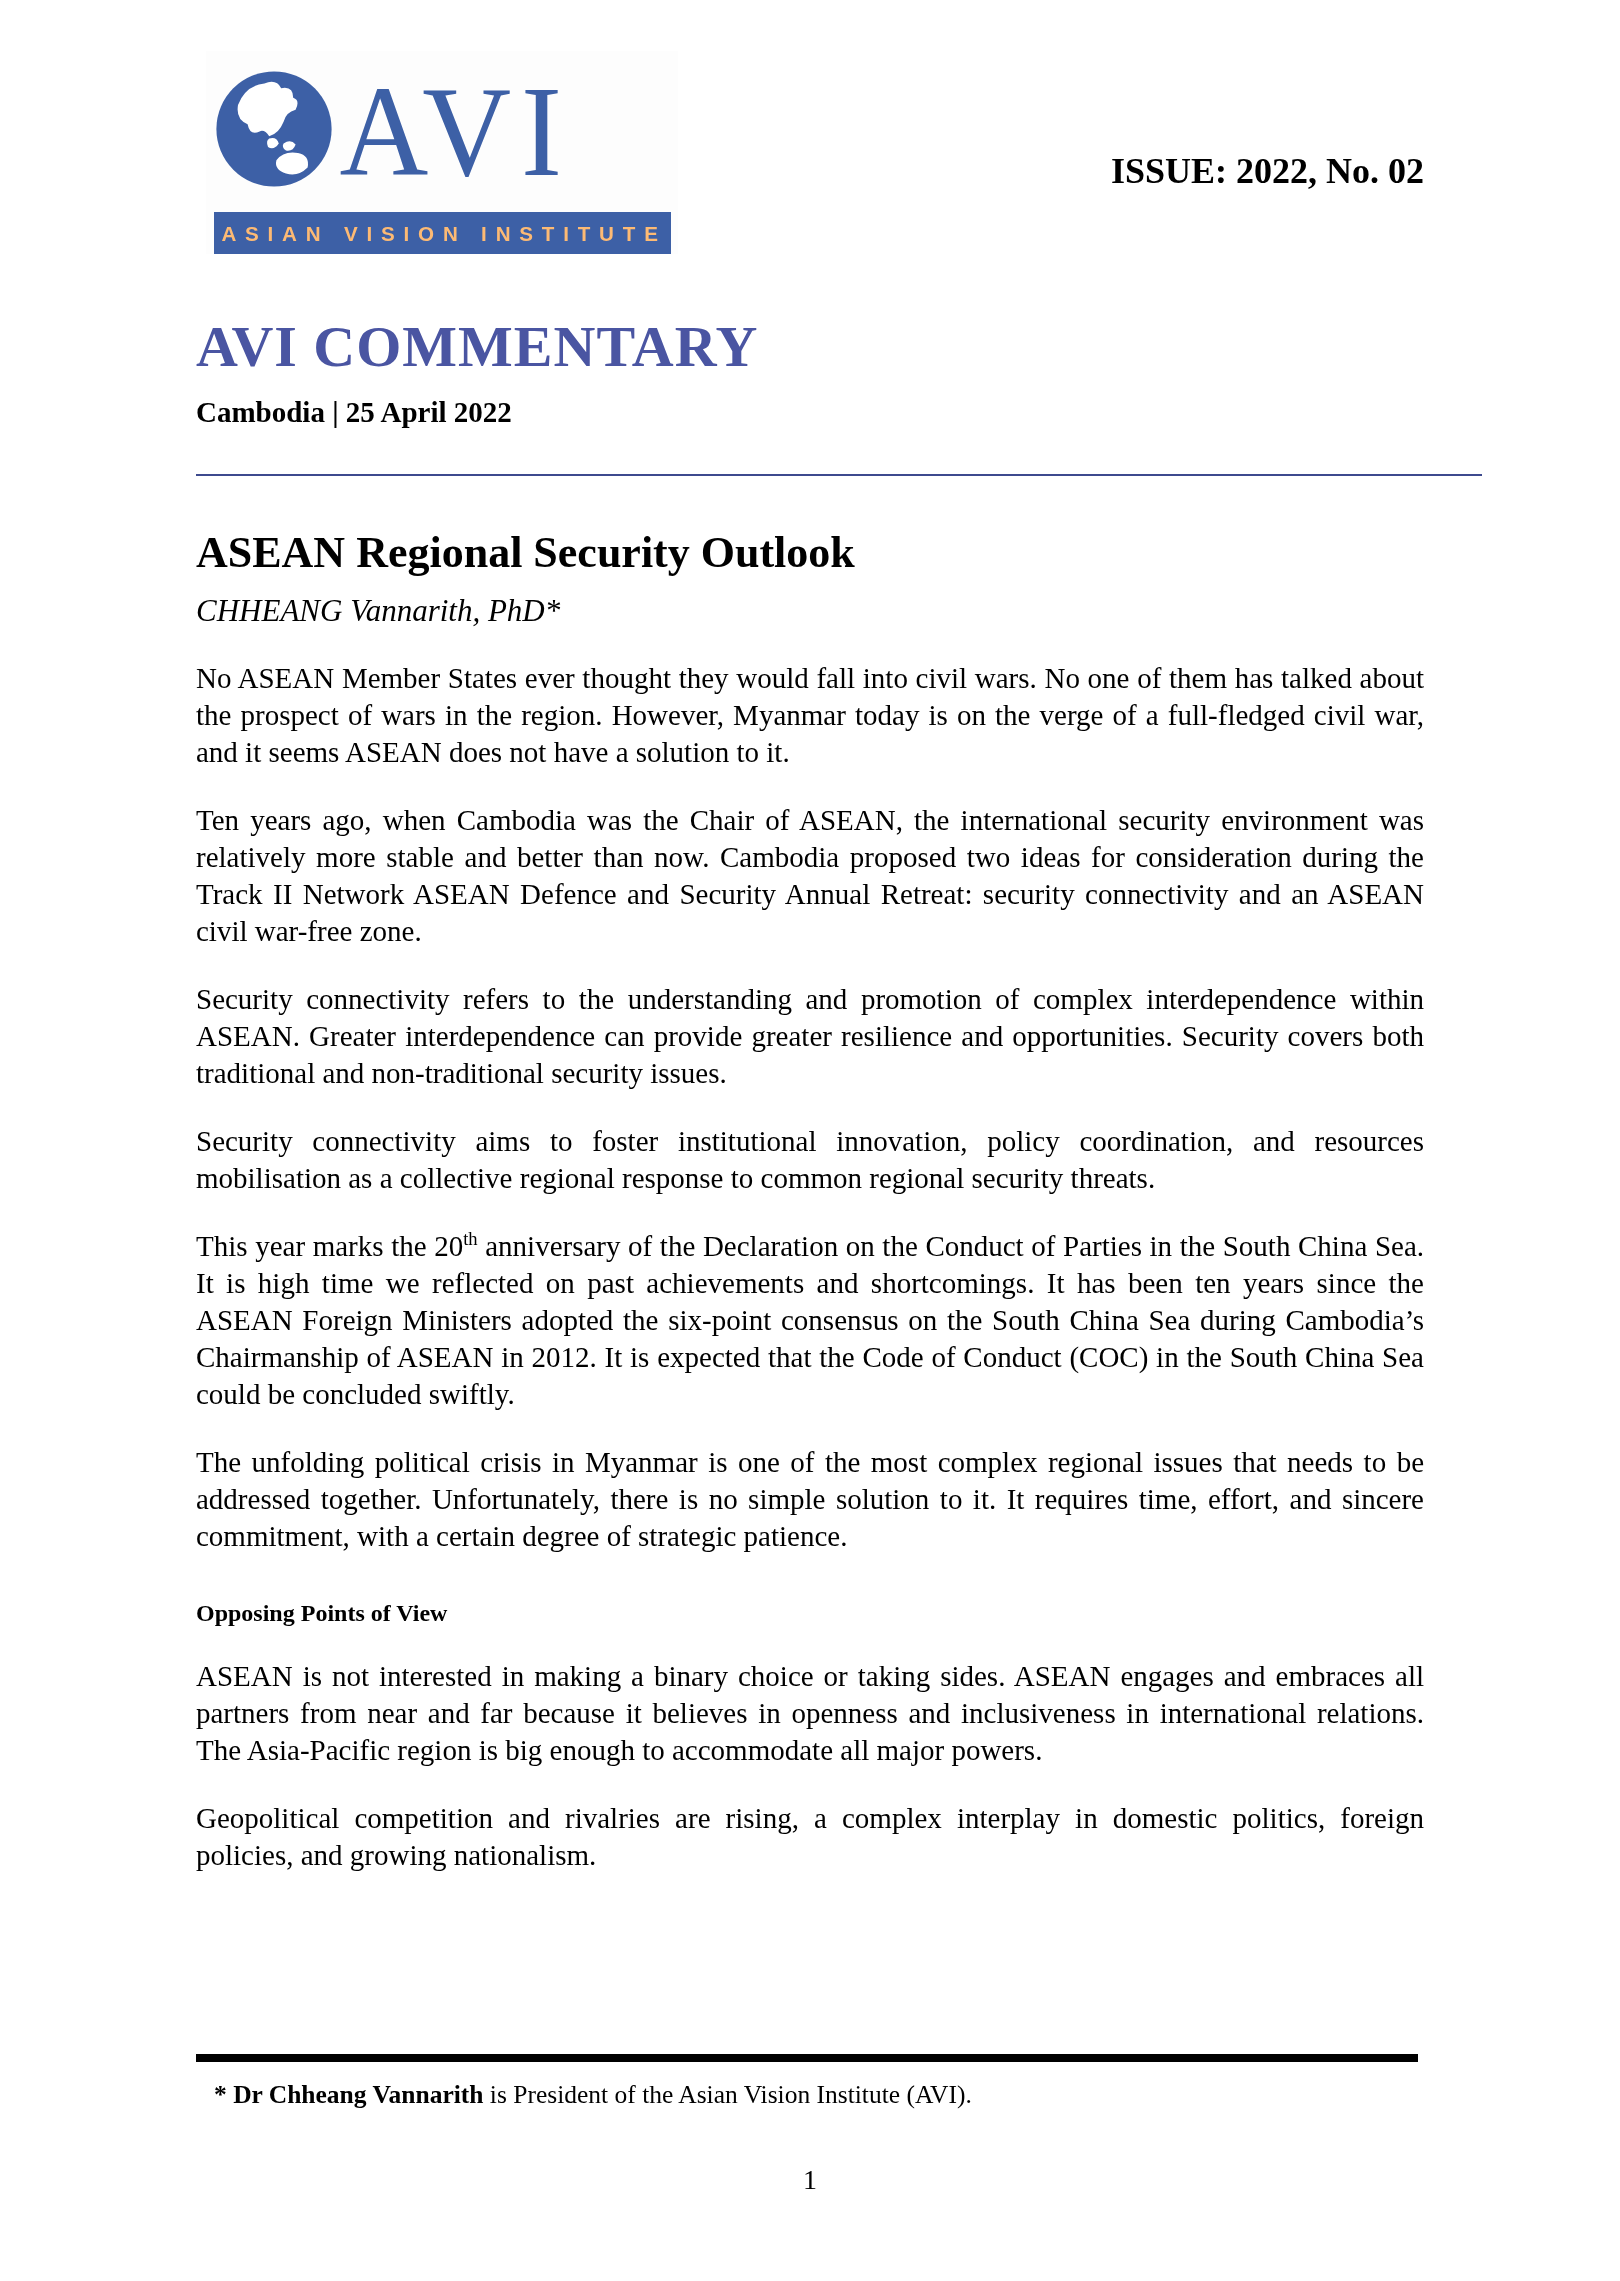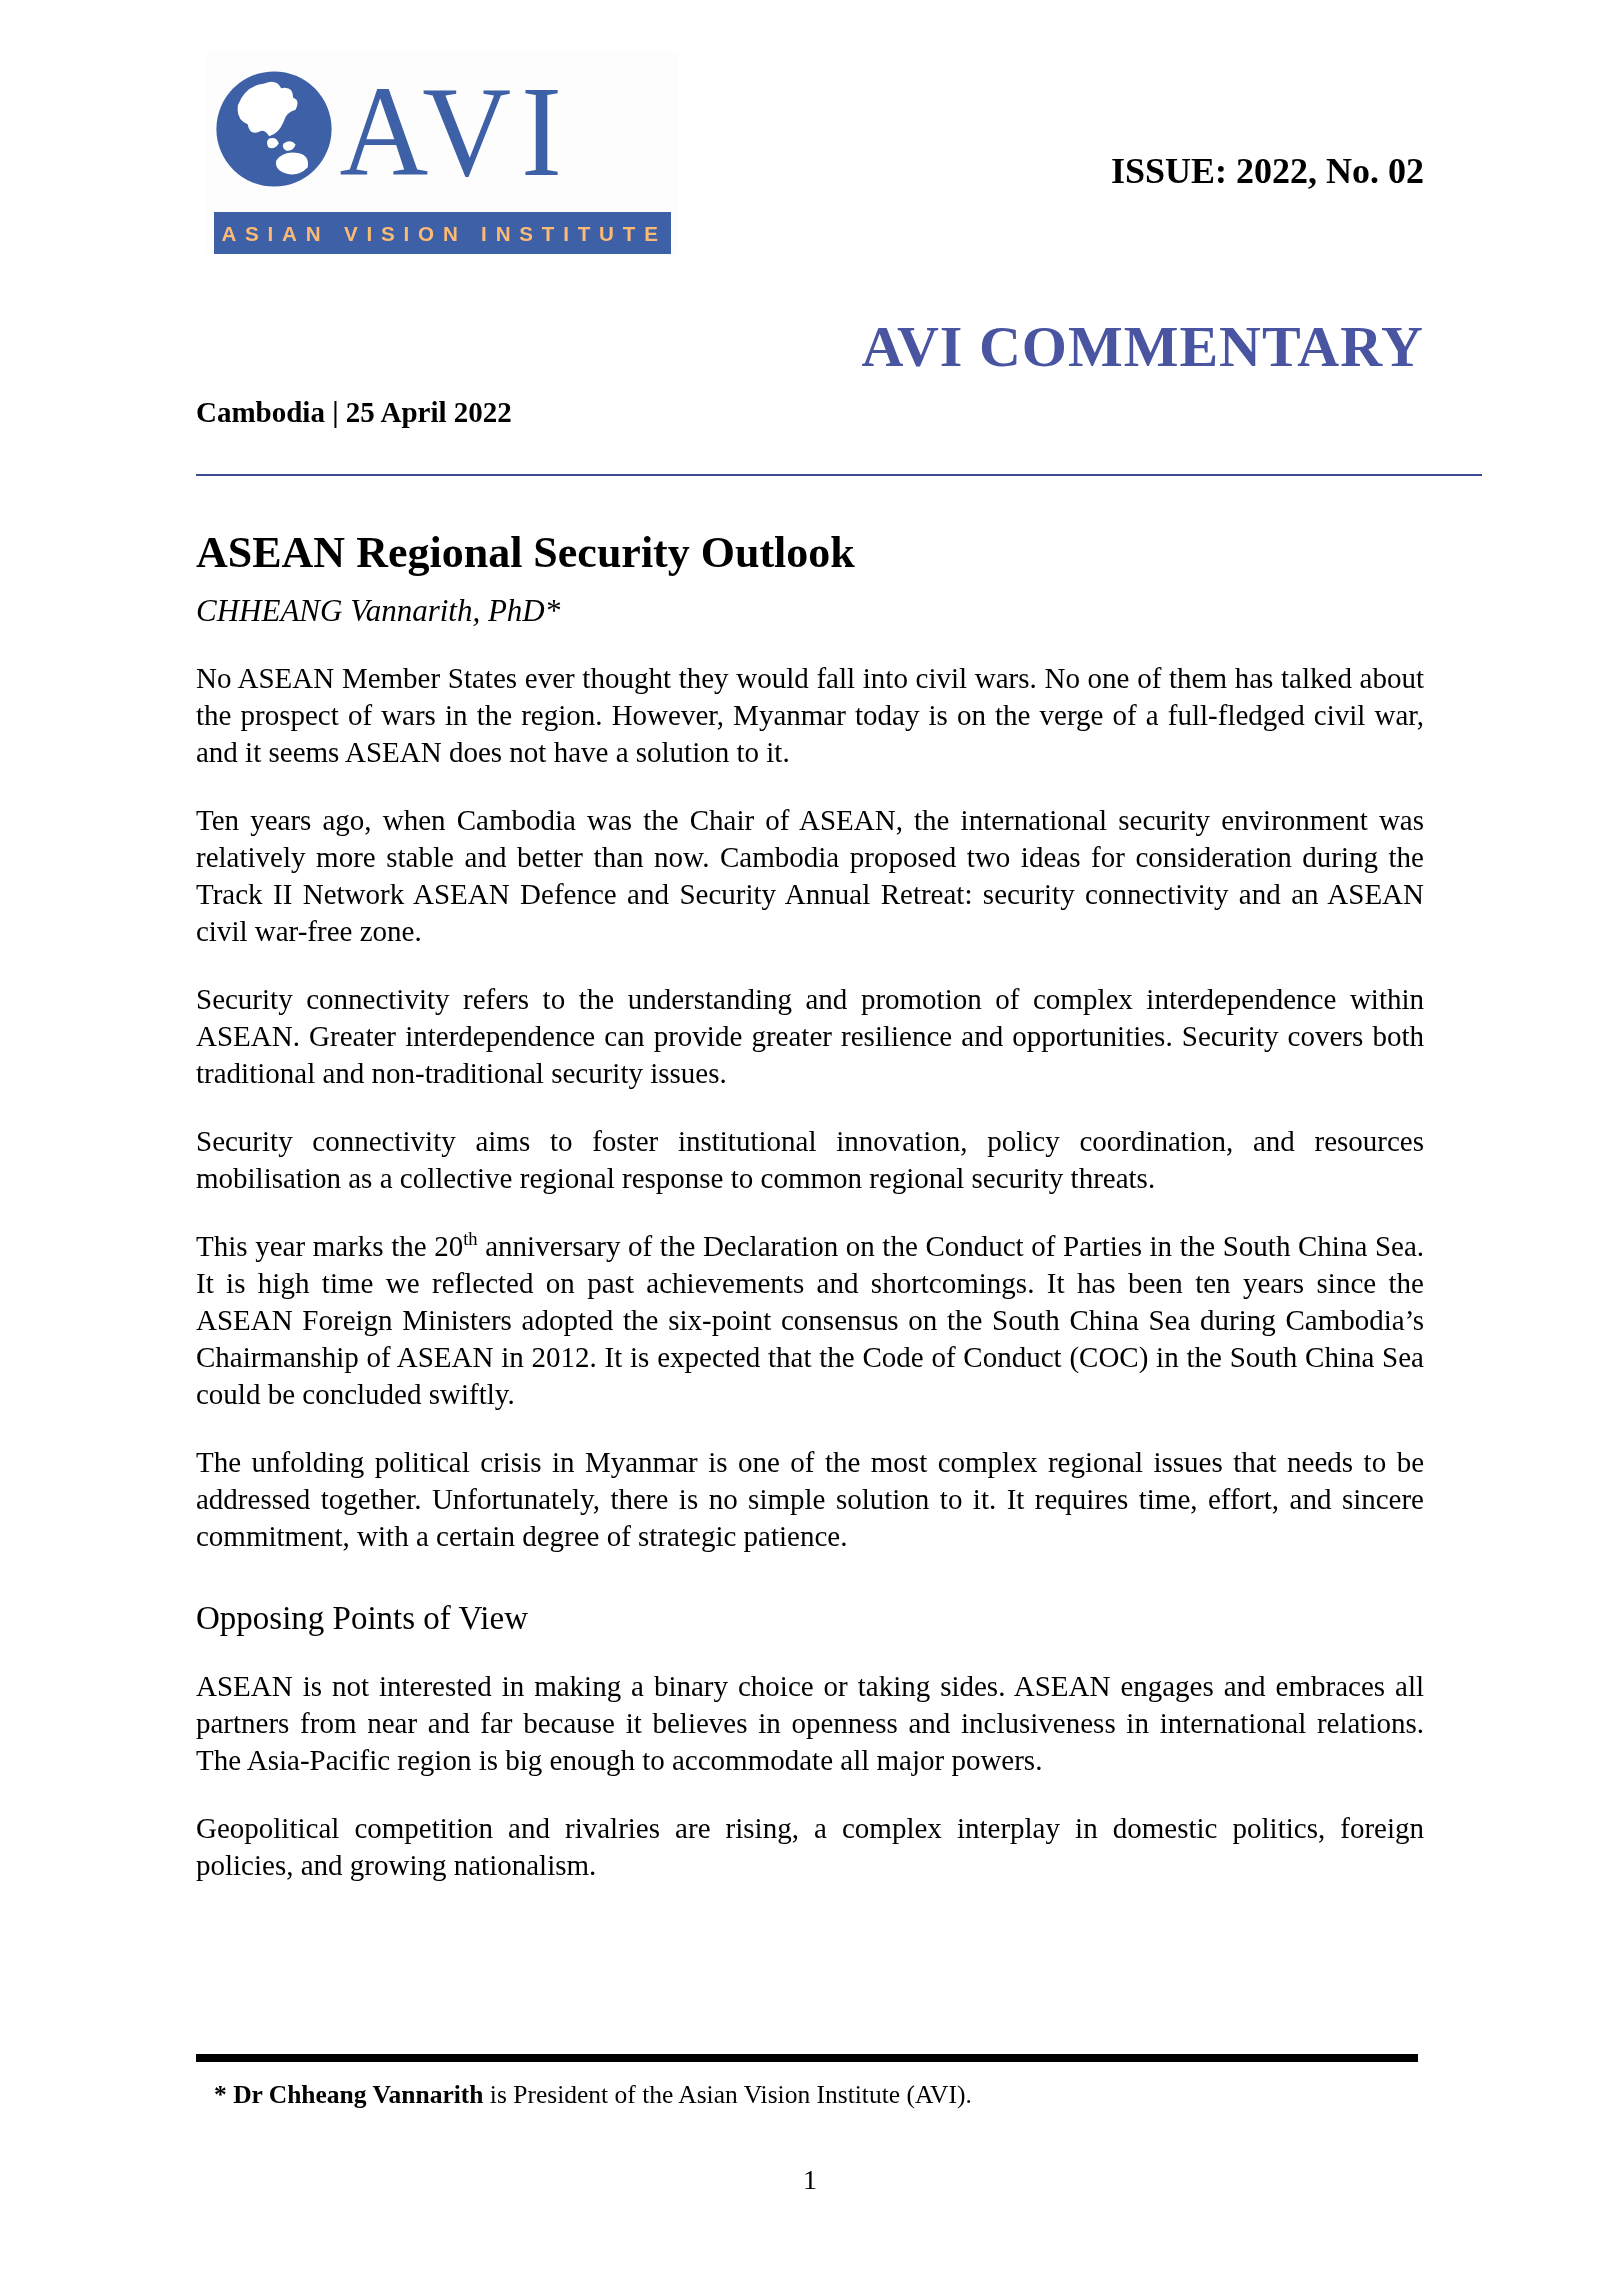--- a/index.html
+++ b/index.html
@@ -69,21 +69,20 @@
     white-space: nowrap;
   }
   
   .masthead {
     margin-top: 63px;
     font-weight: bold;
     font-size: 58px;
     line-height: 1.05;
     color: #4a55a2;
     letter-spacing: 1px;
-    text-align: right;
   }
   .dateline {
     margin-top: 17.6px;
     font-weight: bold;
     font-size: 29px;
   }
   .rule-blue {
     margin-top: 45px;
     height: 2px;
     width: 1286px;
@@ -106,22 +105,22 @@
     line-height: 37px;
     text-align: justify;
   }
   p.body sup {
     font-size: 18.6px;
     line-height: 0;
     vertical-align: super;
   }
   .section-heading {
     margin-top: 45px;
-    font-weight: normal;
-    font-size: 33px;
+    font-weight: bold;
+    font-size: 24px;
   }
   
   .footnote-divider {
     position: absolute;
     left: 196px;
     top: 2054px;
     width: 1222px;
     height: 7.8px;
     background: #000000;
   }

